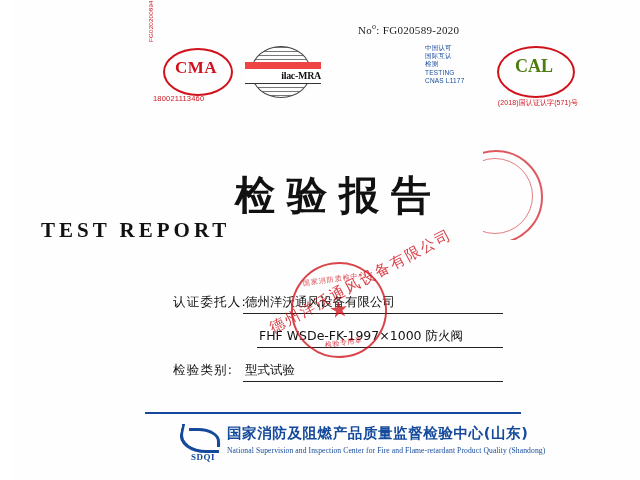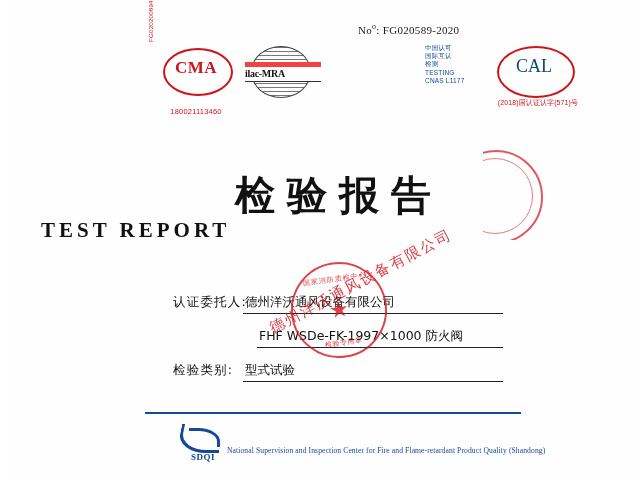--- a/index.html
+++ b/index.html
@@ -81,25 +81,24 @@
     color: #d0121b;
     transform: rotate(-90deg);
     transform-origin: left top;
     white-space: nowrap;
     letter-spacing: .2px;
   }
   .cma-bottom {
     position: absolute;
     left: 0; top: 50px;
     width: 86px;
-    text-align: center;
+    text-align: left;
     font-size: 7.5px;
     color: #d0121b;
     letter-spacing: .2px;
-    margin-top: 13px;
   }
 
   
   .logo-ilac { left: 94px; width: 72px; }
   .ilac-circle {
     position: absolute;
     left: 4px; top: 2px;
     width: 58px; height: 50px;
     border: 1.5px solid #444;
     border-radius: 50%;
@@ -107,23 +106,23 @@
     background:
       repeating-linear-gradient(to bottom, #777 0 1px, transparent 1px 4px);
   }
   .ilac-band {
     position: absolute;
     left: -2px;
     top: 18px;
     width: 76px;
     height: 14px;
     background: #fff;
-    border-top: 5px solid #ef4444;
+    border-top: 7px solid #ef4444;
     border-bottom: 1px solid #333;
-    text-align: left;
+    text-align: right;
     font-size: 10px;
     font-weight: bold;
     line-height: 14px;
     color: #111;
     font-family: "Liberation Serif", serif;
     letter-spacing: -0.3px;
   }
 
   
   .logo-cnas { left: 176px; width: 100px; }
@@ -167,22 +166,22 @@
     width: 74px; height: 48px;
     border: 2.5px solid #d0121b;
     border-radius: 50%;
   }
   .cal-text {
     position: absolute;
     left: 14px; top: 12px;
     width: 74px;
     text-align: center;
     font-size: 18px;
-    font-weight: normal;
-    color: #0c4a6e;
+    font-weight: bold;
+    color: #4d7c0f;
     font-family: "Liberation Serif", serif;
   }
   .cal-bottom {
     position: absolute;
     left: -2px; top: 54px;
     width: 114px;
     text-align: center;
     font-size: 7px;
     color: #d0121b;
     letter-spacing: .1px;
@@ -476,16 +475,17 @@
     <div class="seal-bottom-text">检验专用章</div>
   </div>
 
   <div class="footer-rule"></div>
   <div class="footer">
     <div class="sdqi-logo">
       <div class="sdqi-mark"></div>
       <div class="sdqi-mark2"></div>
       <div class="sdqi-text">SDQI</div>
     </div>
+    <div class="footer-cn">国家消防及阻燃产品质量监督检验中心(山东)</div>
     <div class="footer-en">National Supervision and Inspection Center for Fire and Flame-retardant Product Quality (Shandong)</div>
   </div>
 
 </div>
 
 </body></html>

